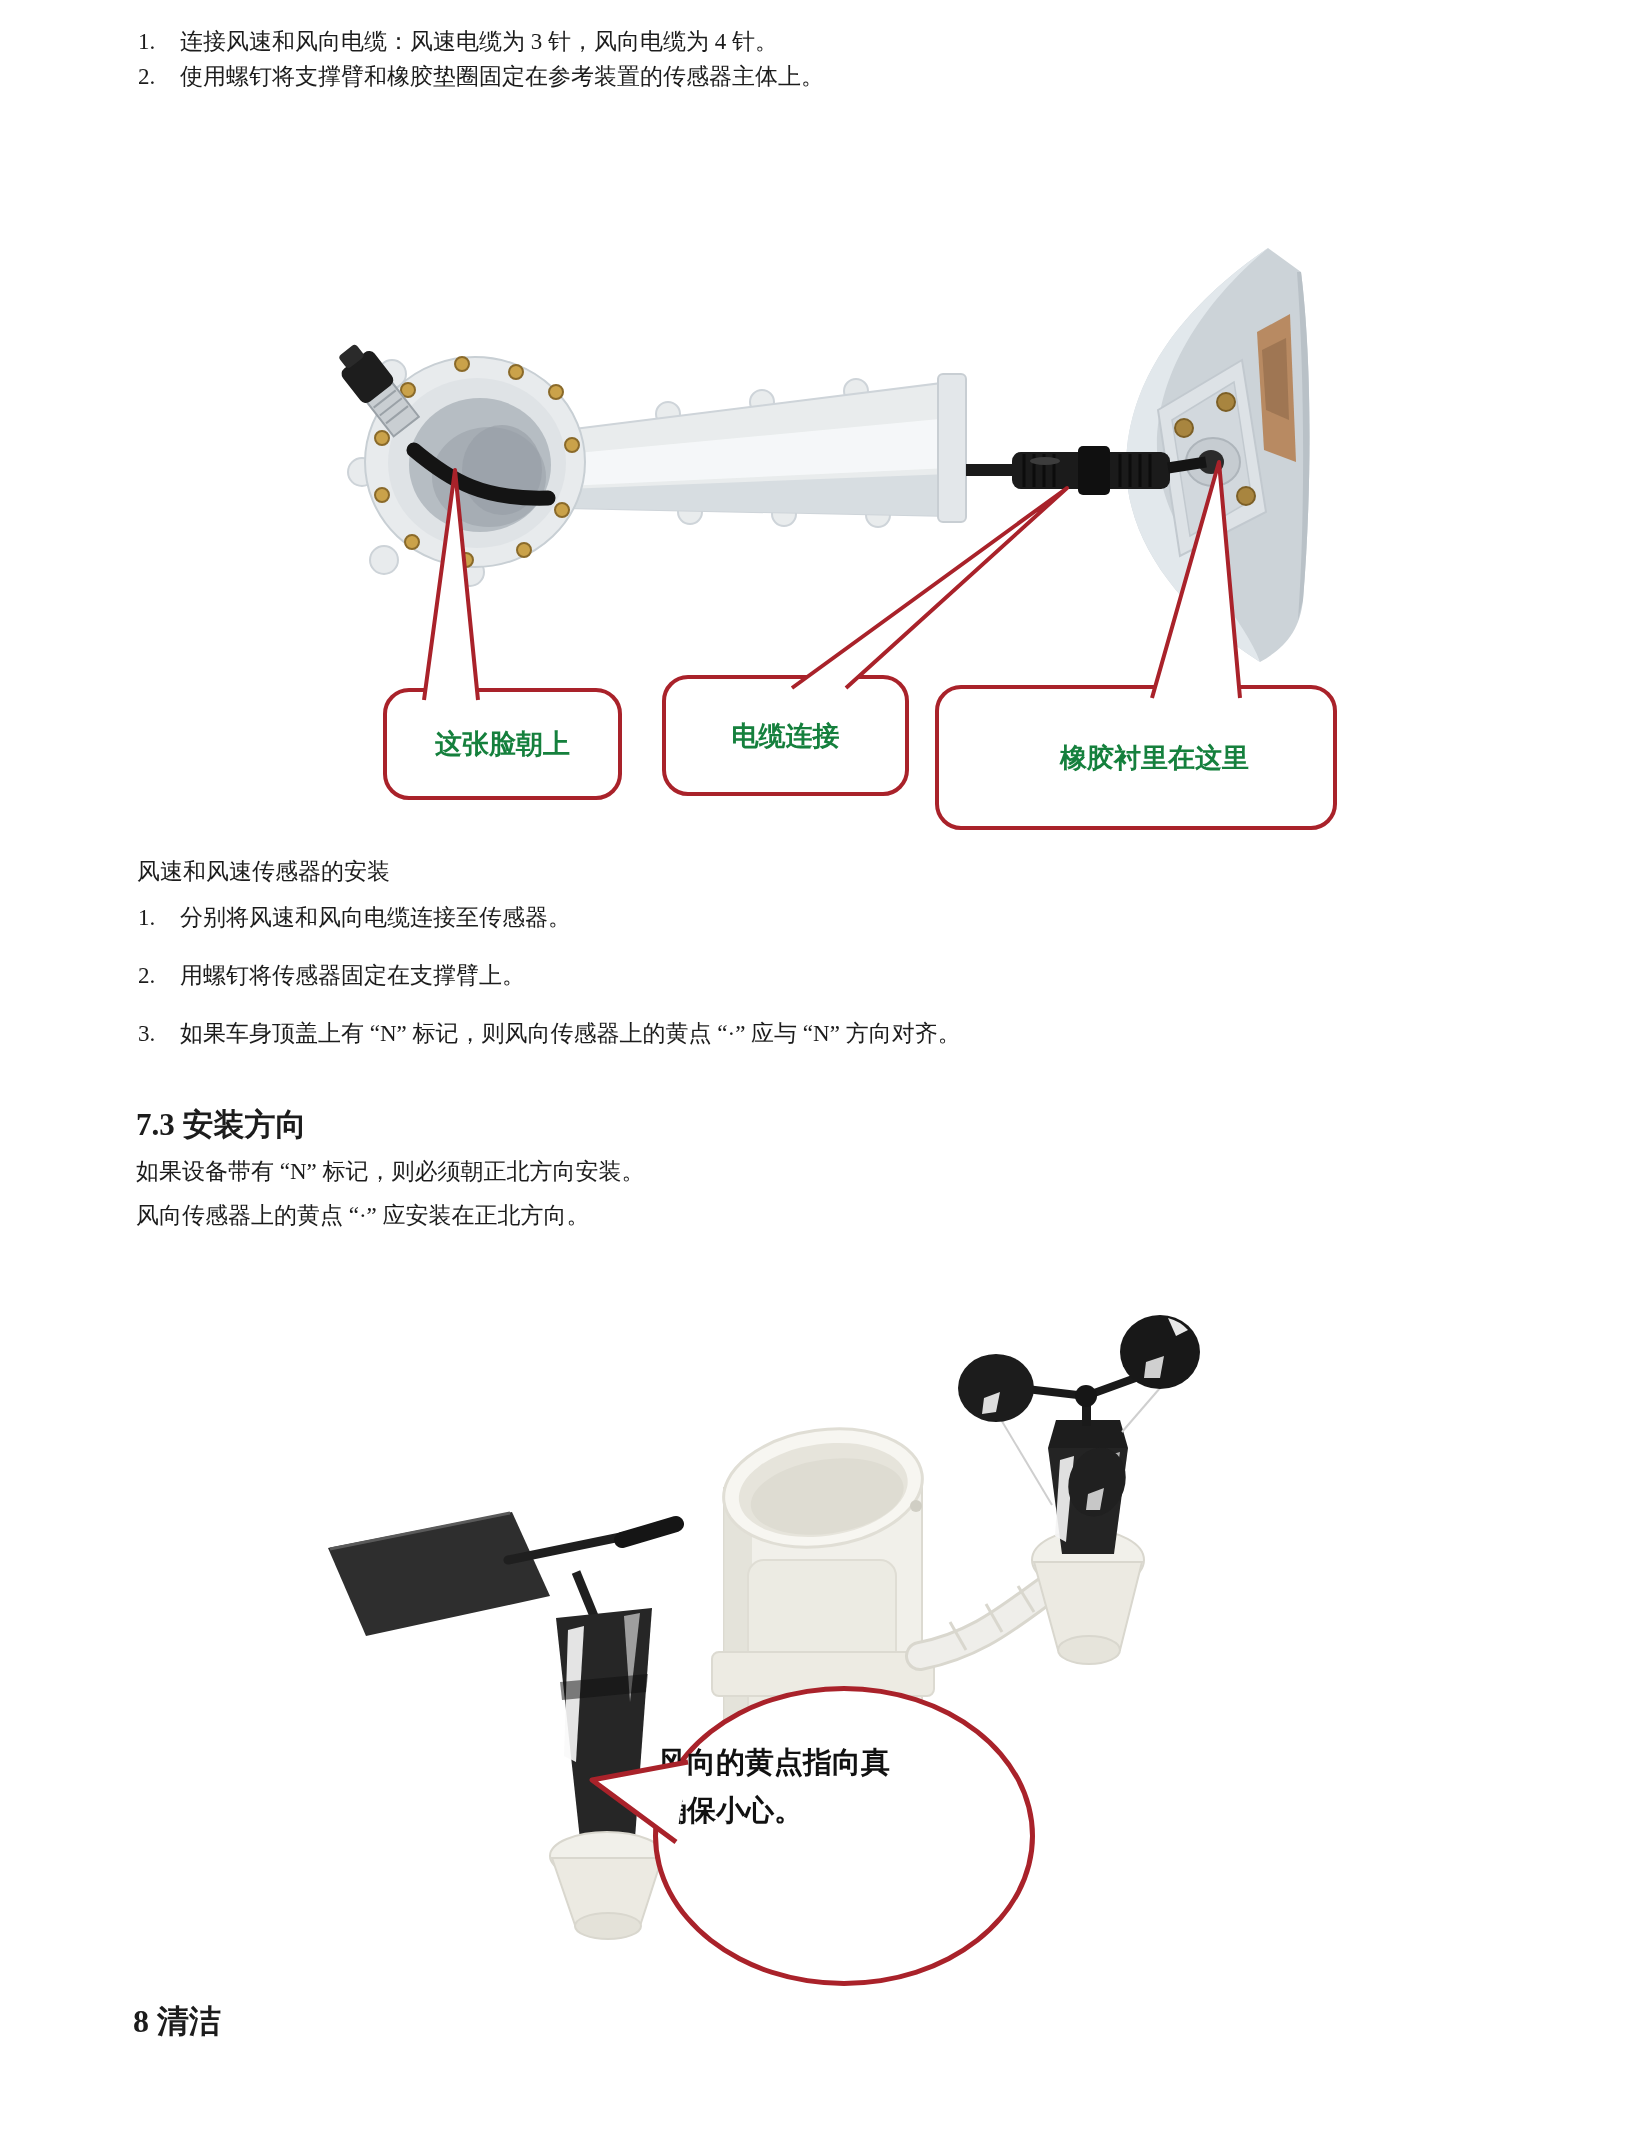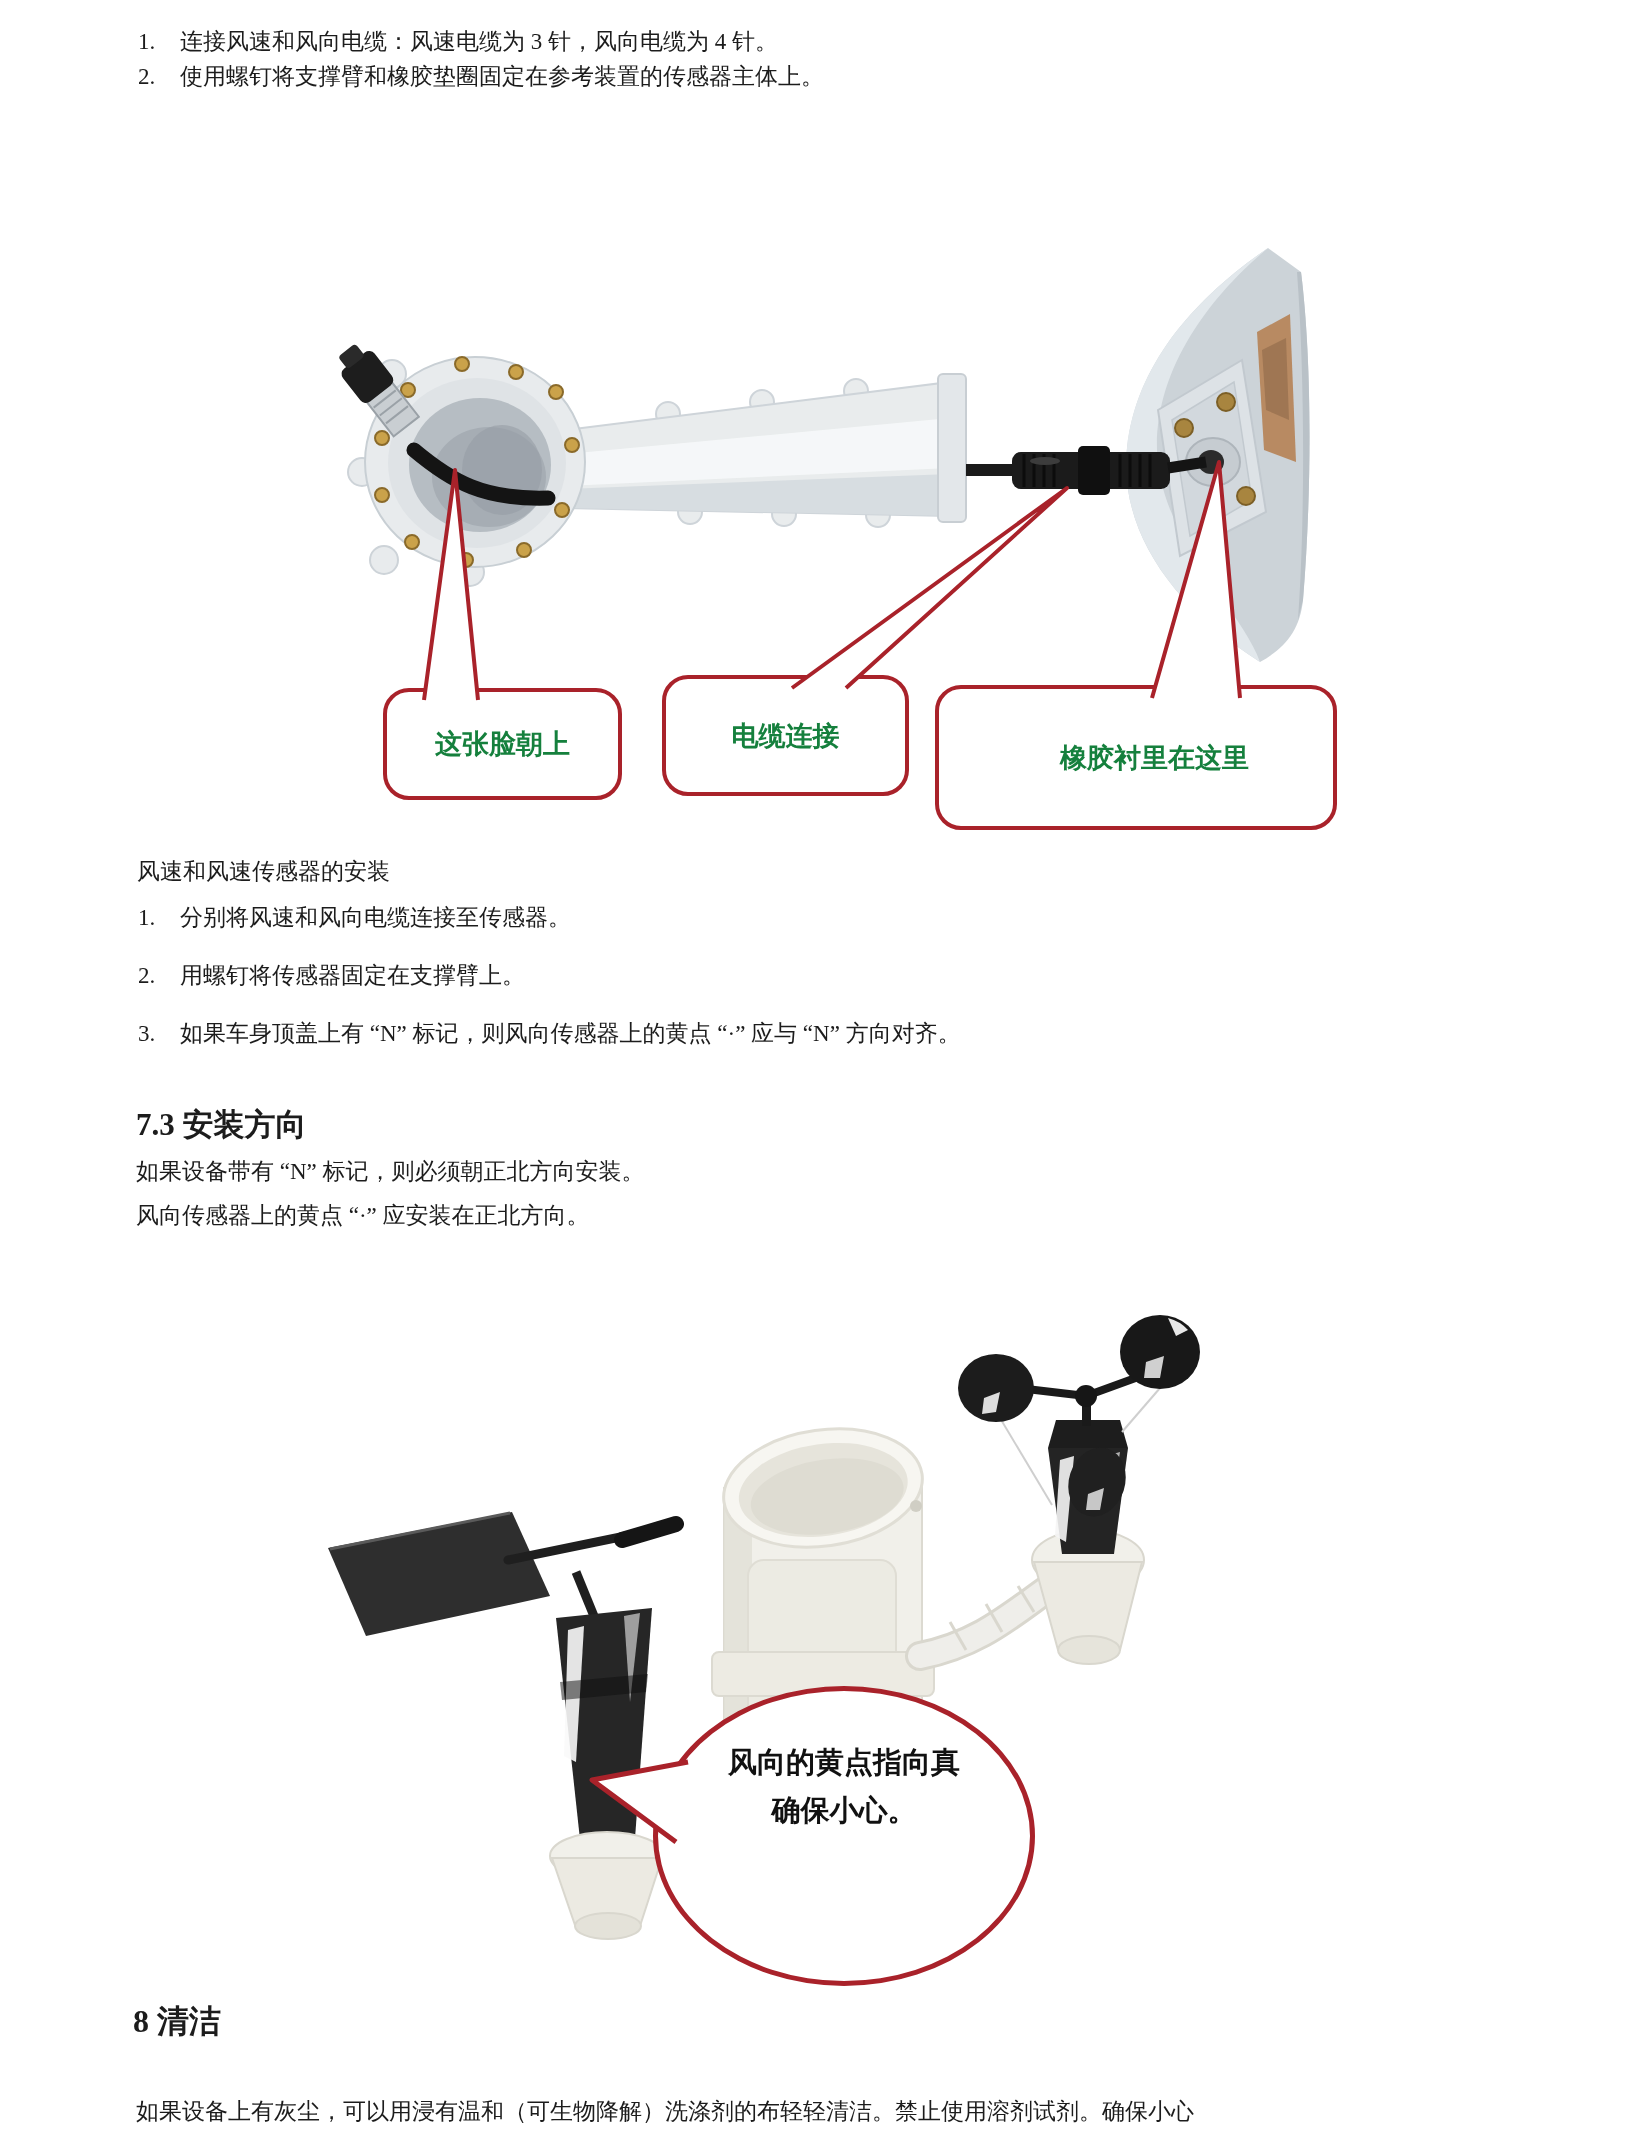--- a/index.html
+++ b/index.html
@@ -16,21 +16,21 @@
     position:absolute;background:#ffffff;border:4px solid #a9222a;border-radius:26px;
     display:flex;align-items:center;justify-content:center;
     font-family:"Liberation Sans","DejaVu Sans",sans-serif;font-weight:bold;
     font-size:27px;color:#15803d;z-index:3;white-space:nowrap;
   }
   .bubble-ellipse{
     position:absolute;left:653px;top:1686px;width:372px;height:290px;
     background:#ffffff;border:5px solid #a9222a;border-radius:50%;z-index:3;
   }
   .bubble-ellipse .bl{
-    position:absolute;left:0;width:100%;text-align:center;
+    position:absolute;left:0;width:100%;
     font-family:"Liberation Sans","DejaVu Sans",sans-serif;font-weight:bold;
     font-size:29px;color:#111;white-space:nowrap;
   }
   svg{position:absolute;left:0;top:0;}
   .nopointer{pointer-events:none;}
 </style>
 </head>
 <body>
 
 <div class="page">
@@ -241,15 +241,14 @@
   </div>
 
   <svg class="nopointer" width="1652" height="2148" viewBox="0 0 1652 2148" style="z-index:4;">
     <path d="M424,700 L455,470 L478,700" fill="#ffffff" stroke="#a9222a" stroke-width="4" stroke-linejoin="round"></path>
     <path d="M792,688 L1067,488 L846,688" fill="#ffffff" stroke="#a9222a" stroke-width="4" stroke-linejoin="round"></path>
     <path d="M1152,698 L1219,462 L1240,698" fill="#ffffff" stroke="#a9222a" stroke-width="4" stroke-linejoin="round"></path>
     <path d="M688,1762 L592,1780 L676,1842" fill="#ffffff" stroke="#a9222a" stroke-width="5" stroke-linejoin="round"></path>
   </svg>
 
   <div class="abs h2" style="left:133px;top:2000px;font-size:32px;">8 清洁</div>
-  <div class="abs bodytext" style="left:136px;top:2096px;">如果设备上有灰尘，可以用浸有温和（可生物降解）洗涤剂的布轻轻清洁。禁止使用溶剂试剂。确保小心</div>
 
 </div>
 
 </body></html>

